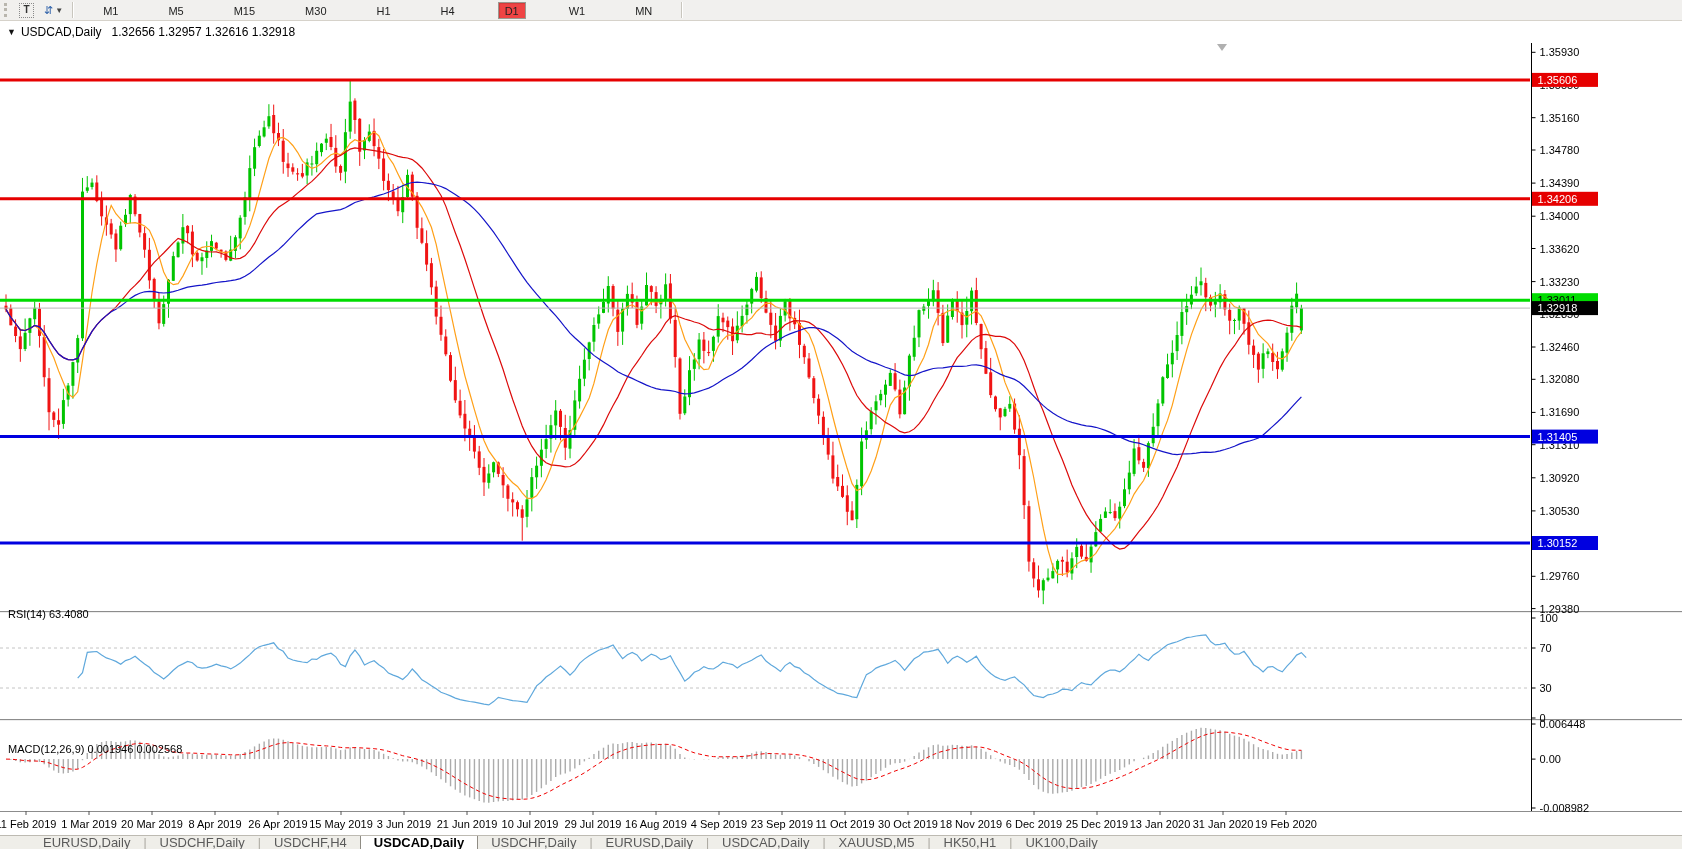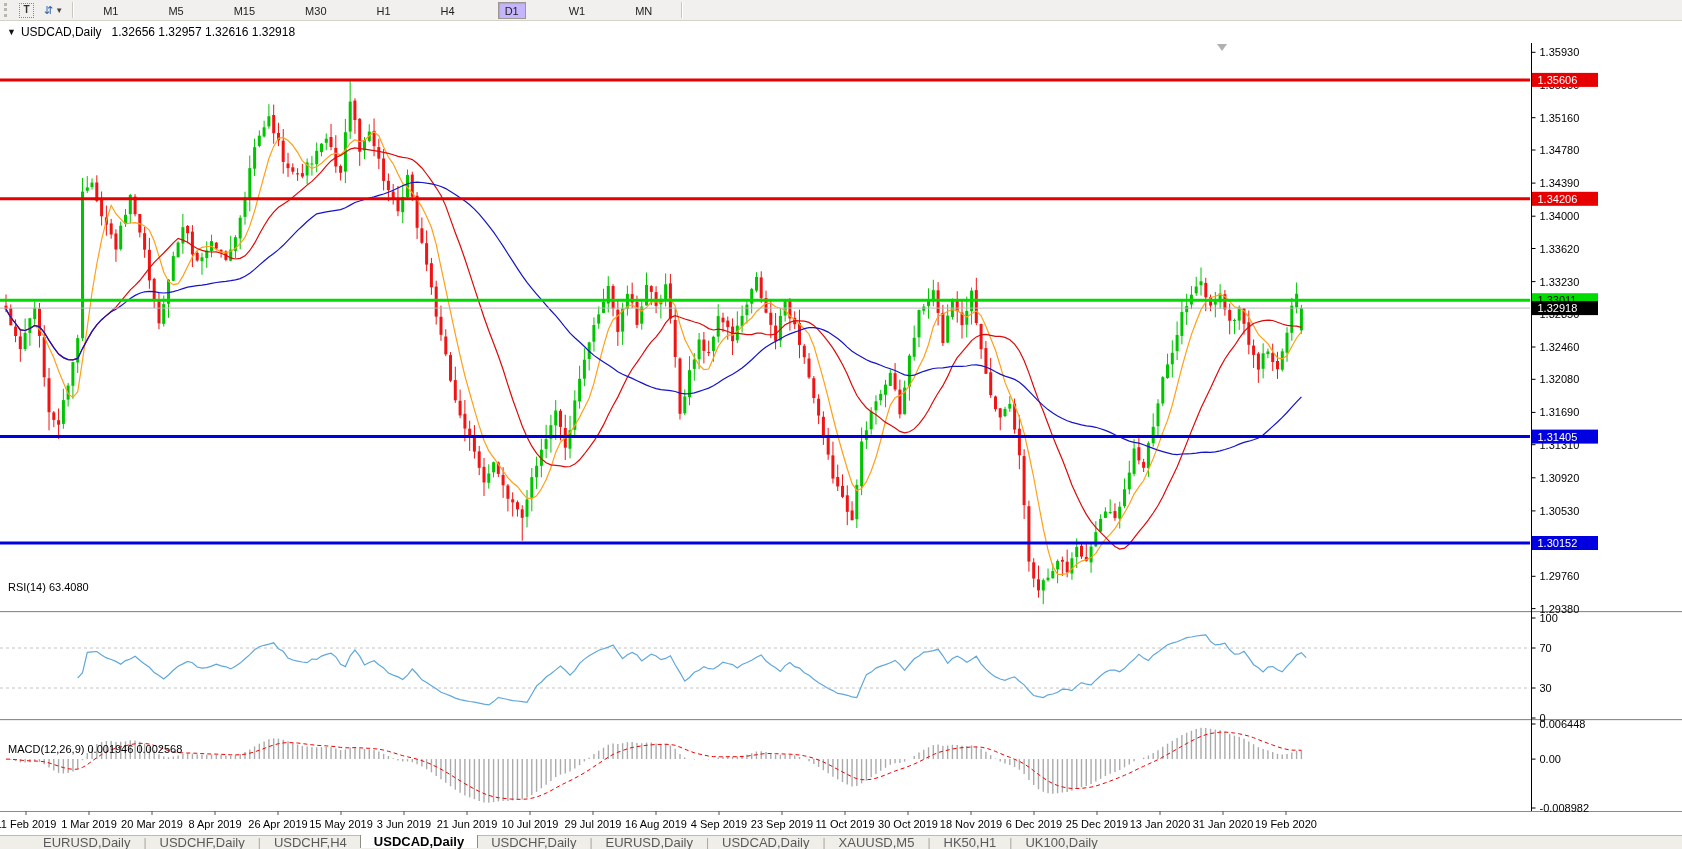--- a/index.html
+++ b/index.html
@@ -29,43 +29,43 @@
   }
   .arrows-glyph{font-size:11px;color:#2B5FA8;}
   .caret{font-size:8px;color:#444;margin-left:2px;}
   .toolbar-sep{width:1px;height:16px;background:#C9C6BE;border-right:1px solid #FFFFFF;margin:0 4px;}
   .tf-btn{
     height:17px;padding:0 6px;margin:0 18px;
     border:1px solid transparent;background:transparent;
     font-family:"Liberation Sans",sans-serif;font-size:11px;color:#222;cursor:default;
   }
   .tf-btn.active{
-    background:#c4b5fd;border:1px solid #9B9890;
+    background:#ef4444;border:1px solid #9B9890;
     box-shadow:inset 1px 1px 1px rgba(0,0,0,0.12);
   }
 
   
   #chart-svg{position:absolute;top:21px;left:0;}
   .chart-header{
     position:absolute;top:25px;left:7px;font-size:12px;color:#000;
     display:flex;align-items:center;white-space:pre;
   }
   .chart-header .dd{font-size:9px;margin-right:5px;color:#111;}
   .chart-header .sym{margin-right:10px;}
   .panel-label{position:absolute;left:8px;font-size:11px;color:#000;}
-  #rsi-label{top:581px;}
+  #rsi-label{top:608px;}
   #macd-label{top:703px;margin-top:40px;}
 
   
   .tabbar{
     position:absolute;top:835px;left:0;right:0;bottom:0;
     background:#EFEEE9;border-top:1px solid #BDBAB2;
     display:flex;align-items:flex-end;padding-left:30px;box-sizing:border-box;
   }
-  .tabstrip{display:flex;height:100%;}
+  .tabstrip{display:flex;align-items:flex-end;height:100%;}
   .tab{
     height:100%;padding:0 13px;display:flex;align-items:center;
     font-size:13px;color:#5A5A5A;cursor:default;white-space:nowrap;
   }
   .tab.active{
     background:#FFFFFF;color:#000;font-weight:bold;
     border-left:1px solid #8F8C84;border-right:1px solid #8F8C84;
     margin-top:-1px;
   }
   .tab-sep{color:#A9A69E;font-size:12px;align-self:center;}

